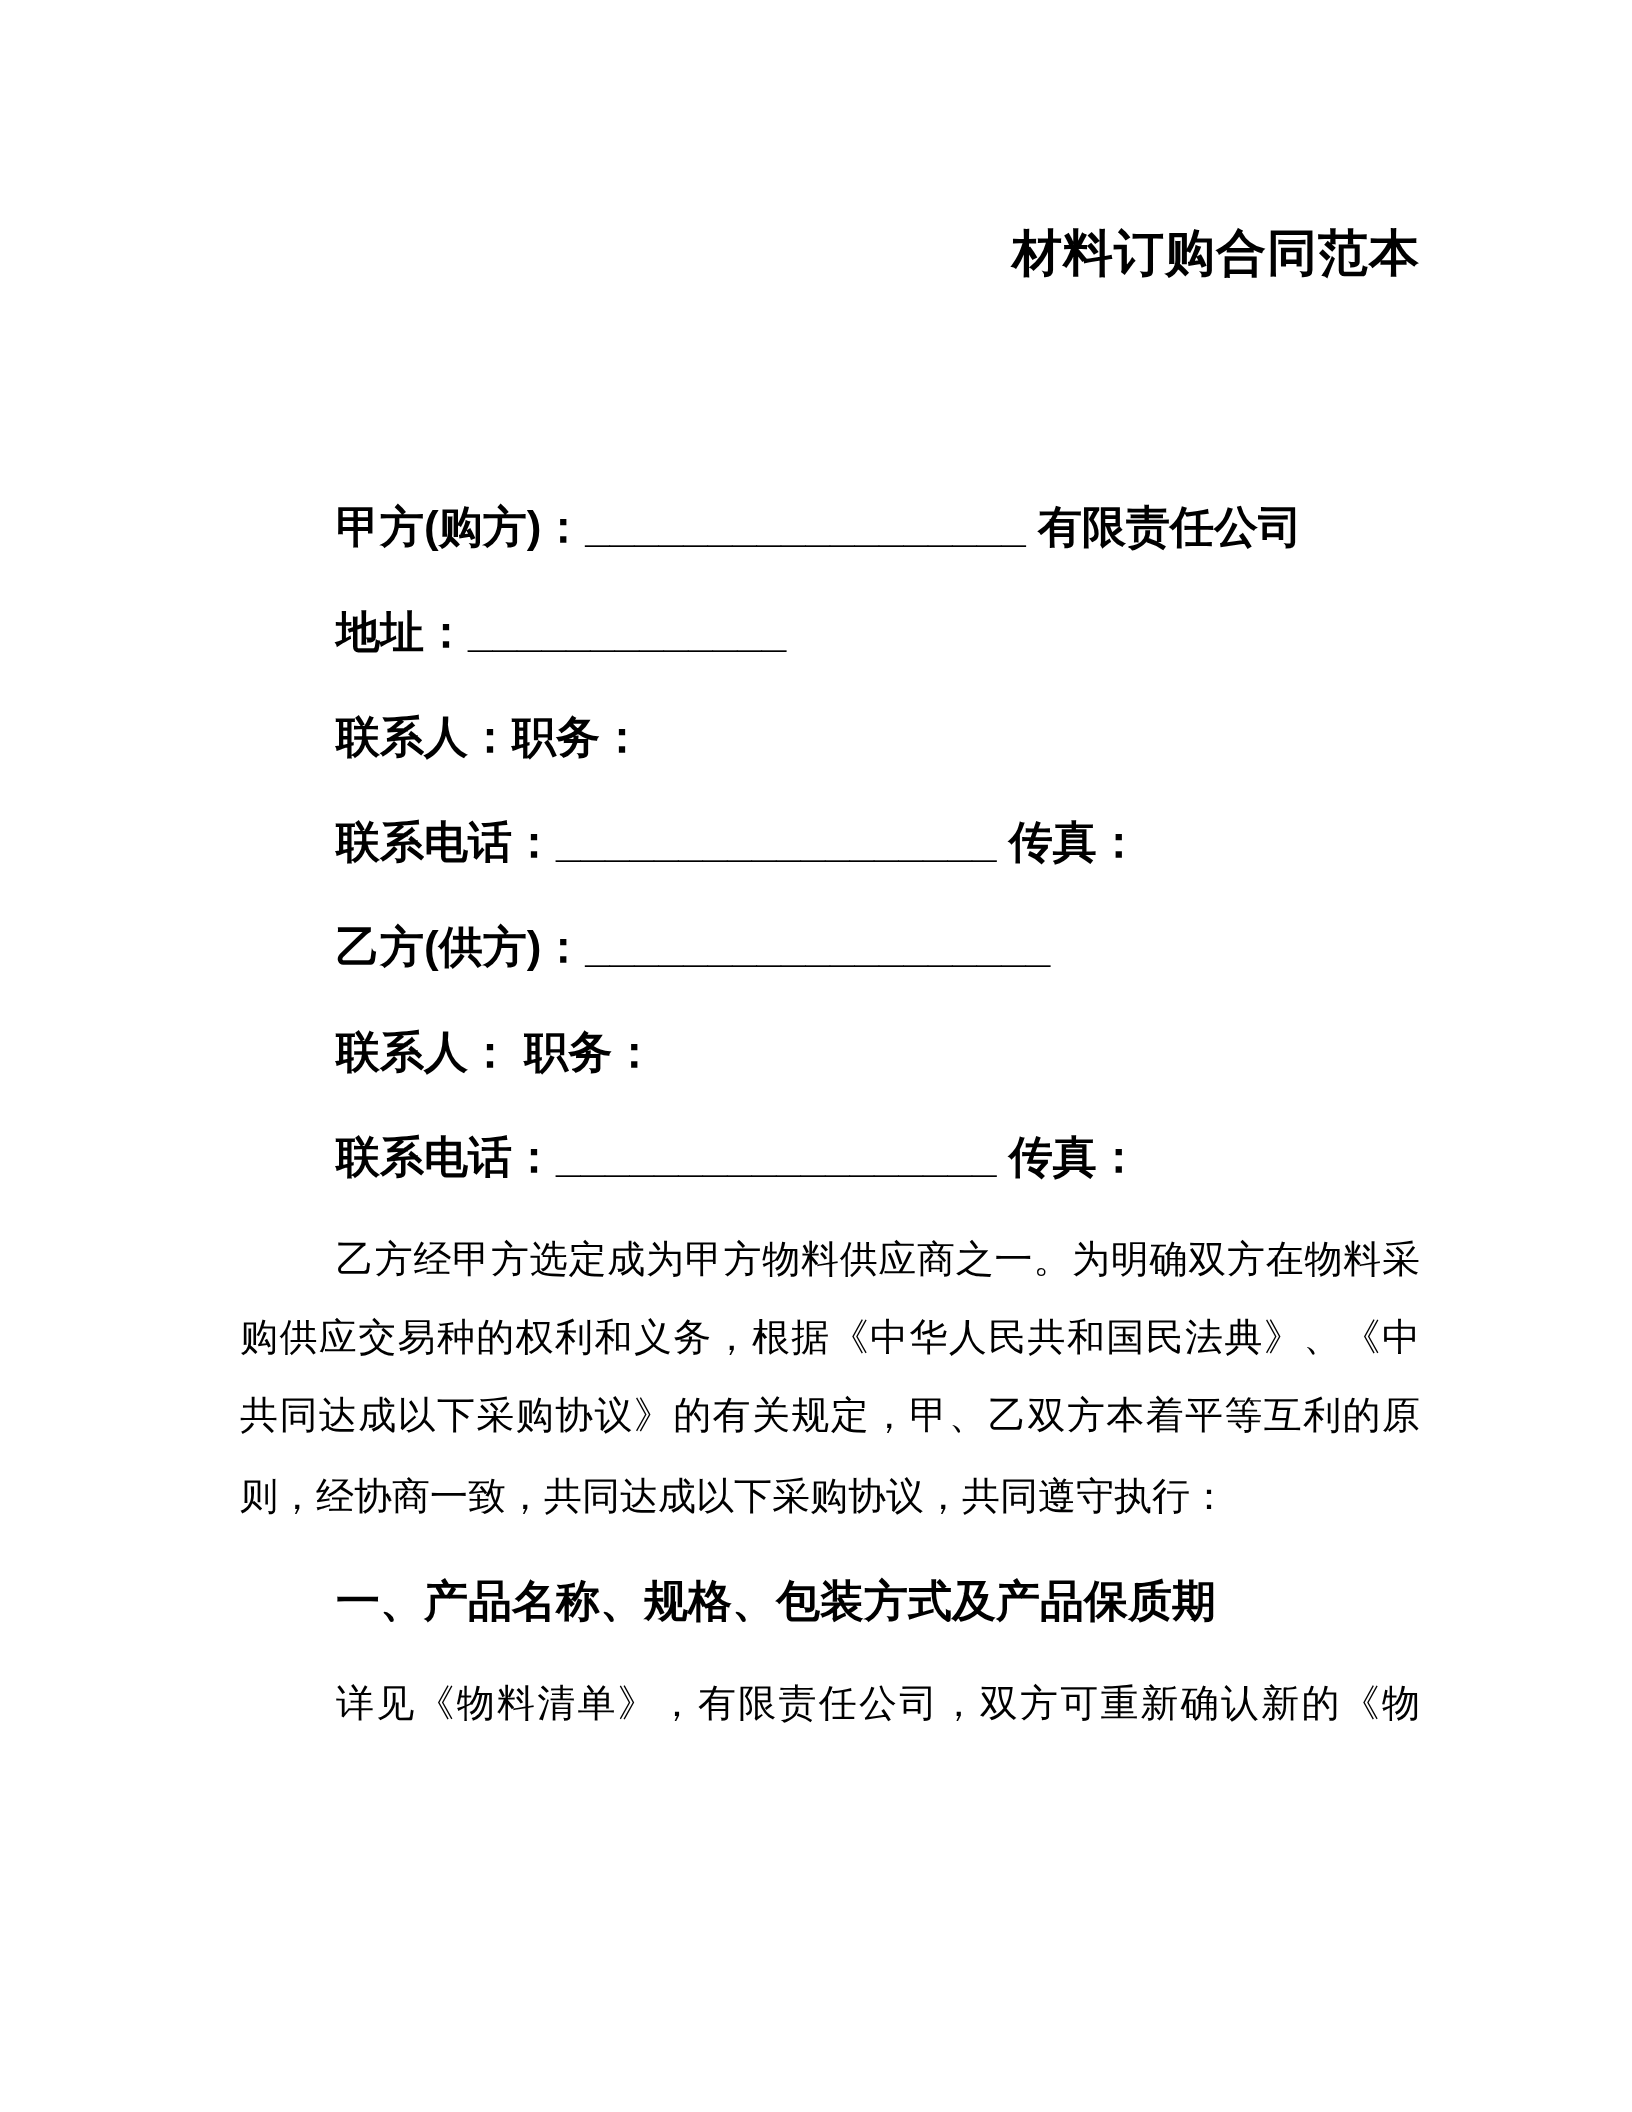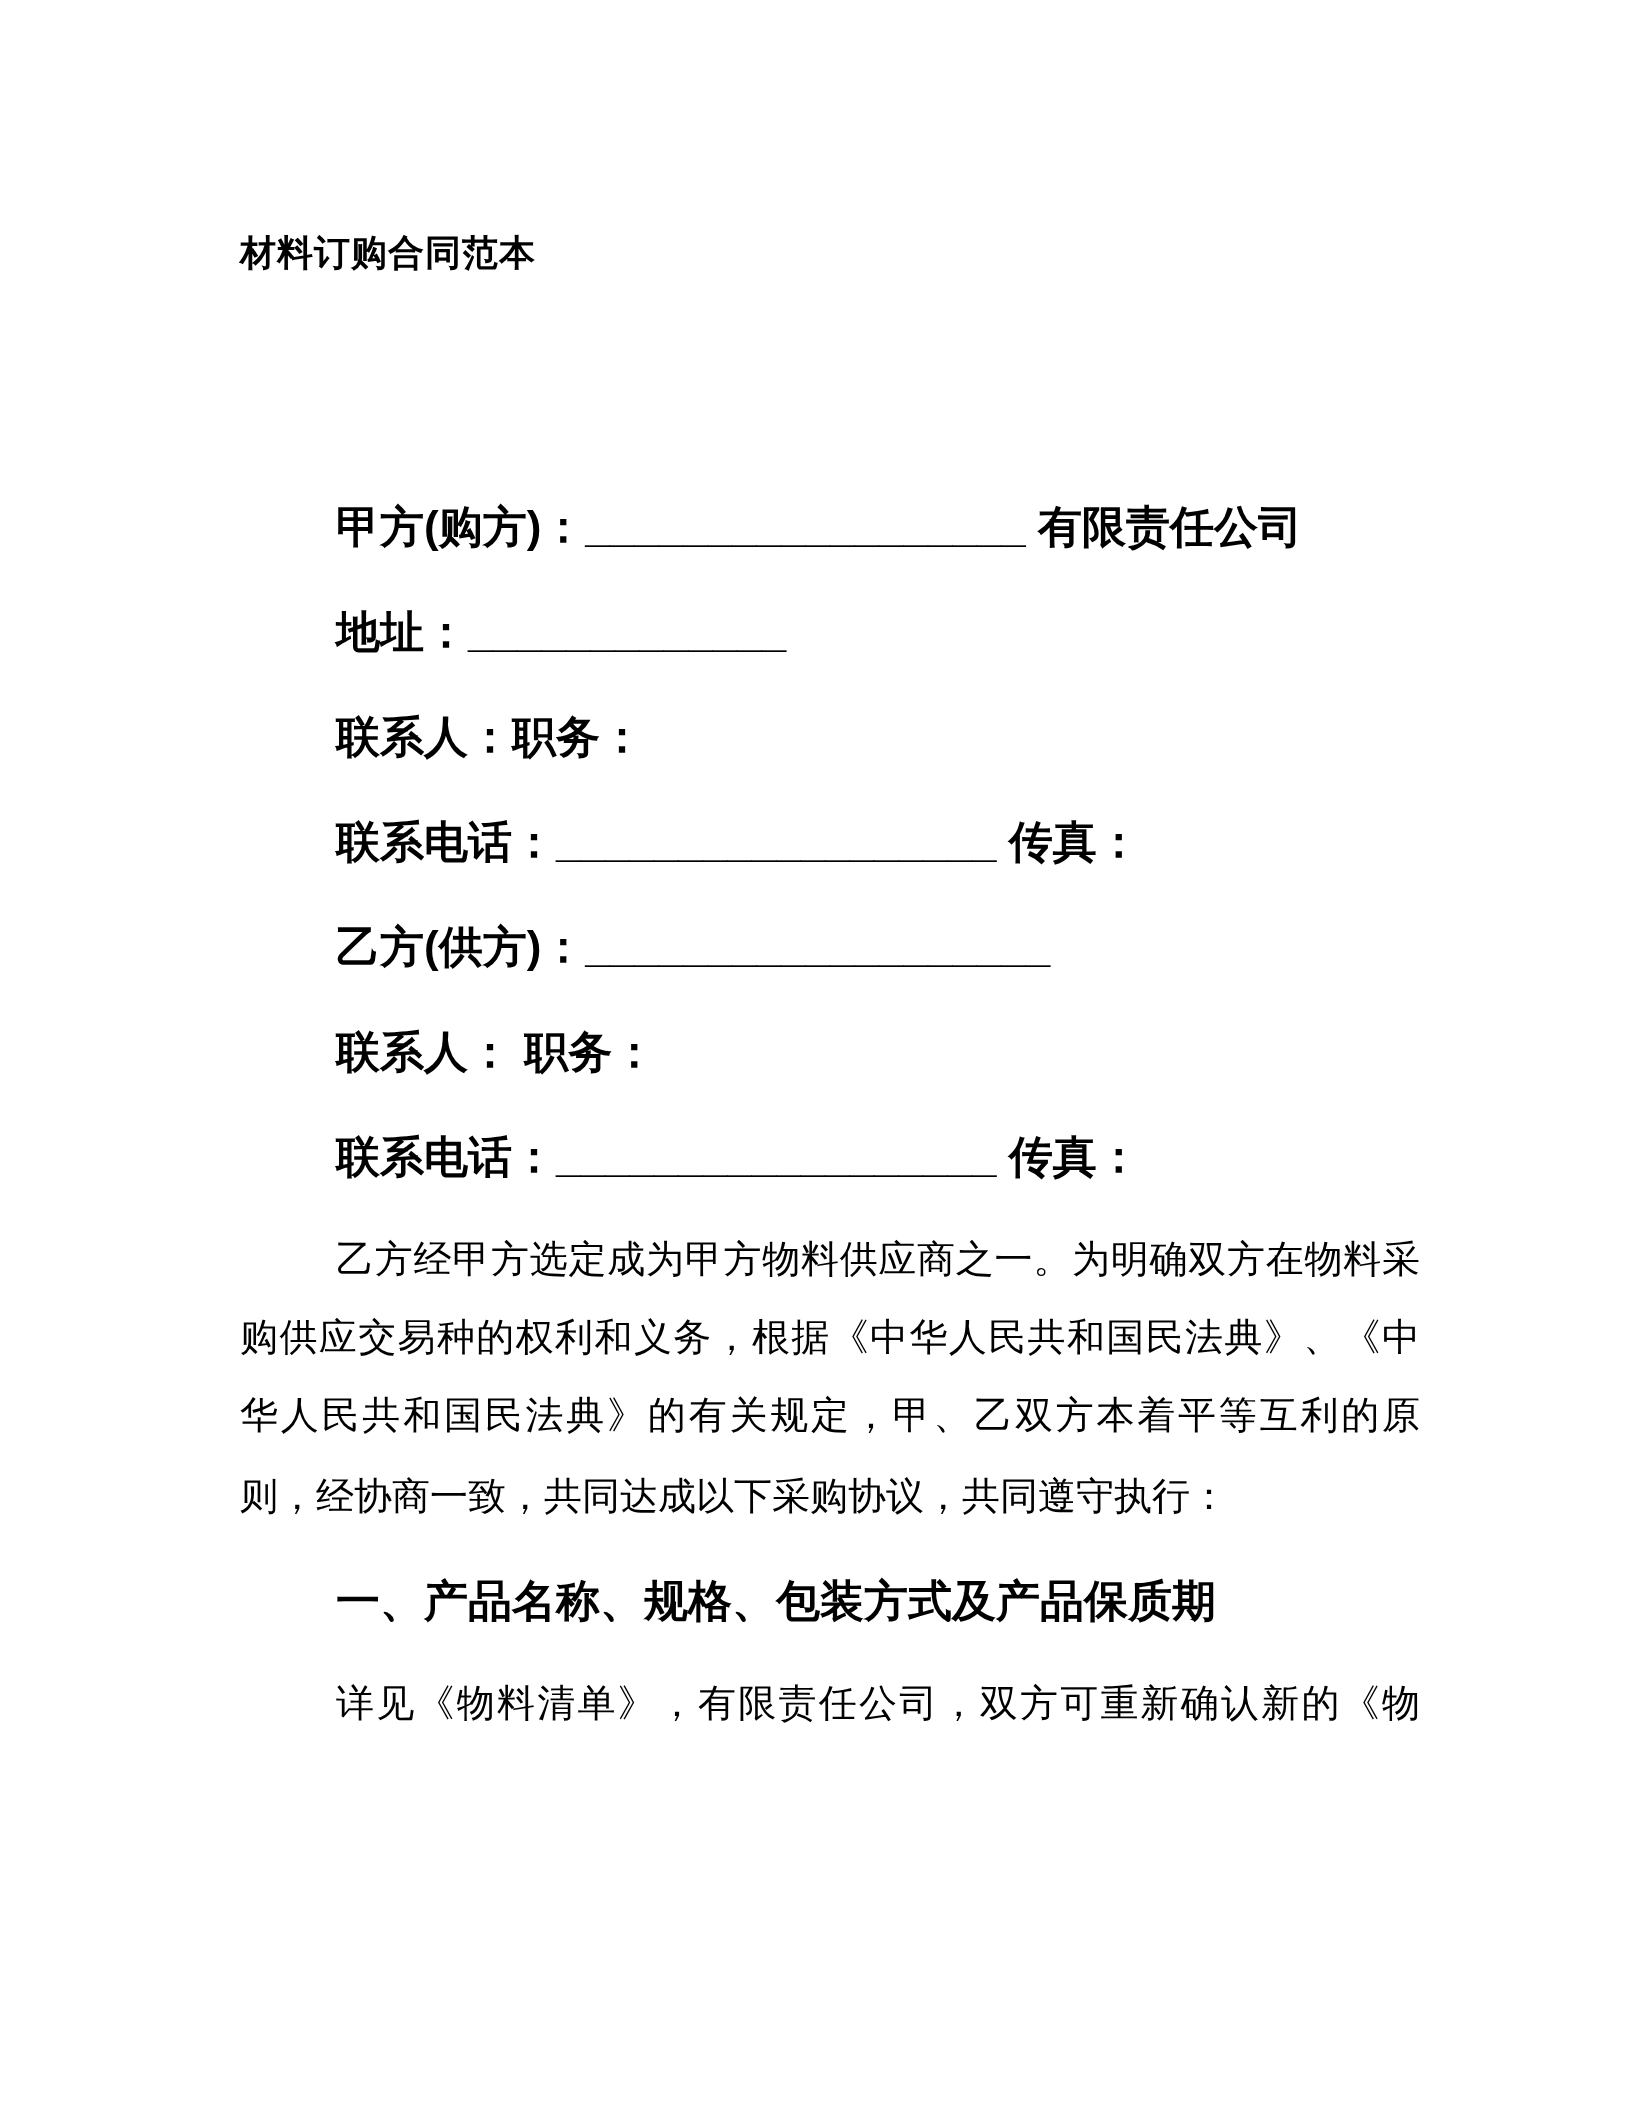--- a/index.html
+++ b/index.html
@@ -14,24 +14,24 @@
     background: #ffffff;
     color: #000000;
     font-family: "Liberation Sans", "DejaVu Sans", sans-serif;
     box-sizing: border-box;
     overflow: hidden;
   }
   .doc {
     padding: 0 212px 0 240px; 
   }
   .title {
-    font-size: 36px;
+    font-size: 50px;
     font-weight: 700;
     line-height: 78px;
-    text-align: left;
+    text-align: right;
     margin: 214px 0 196px 0;
     letter-spacing: 1px;
   }
   
   .p {
     font-size: 44px;
     line-height: 78px;
     margin: 0 0 27px 0;
     white-space: pre-wrap;
   }
@@ -77,21 +77,21 @@
     <div class="p bold indent">乙方(供方)：___________________</div>
 
 
     <div class="p bold indent">联系人： 职务：</div>
 
     <div class="p bold indent">联系电话：__________________ 传真：</div>
 
     <div class="pgroup">
       <div class="pline indent fill">乙方经甲方选定成为甲方物料供应商之一。为明确双方在物料采</div>
       <div class="pline fill">购供应交易种的权利和义务，根据《中华人民共和国民法典》、《中</div>
-      <div class="pline fill">华人民共和国民法典》的有关规定，甲、乙双方本着平等互利的原</div>
+      <div class="pline fill">共同达成以下采购协议》的有关规定，甲、乙双方本着平等互利的原</div>
       <div class="pline">则，经协商一致，共同达成以下采购协议，共同遵守执行：</div>
     </div>
 
     <div class="p bold indent">一、产品名称、规格、包装方式及产品保质期</div>
 
     <div class="pgroup">
       <div class="pline indent fill">详见《物料清单》，有限责任公司，双方可重新确认新的《物</div>
     </div>
 
   </div>

